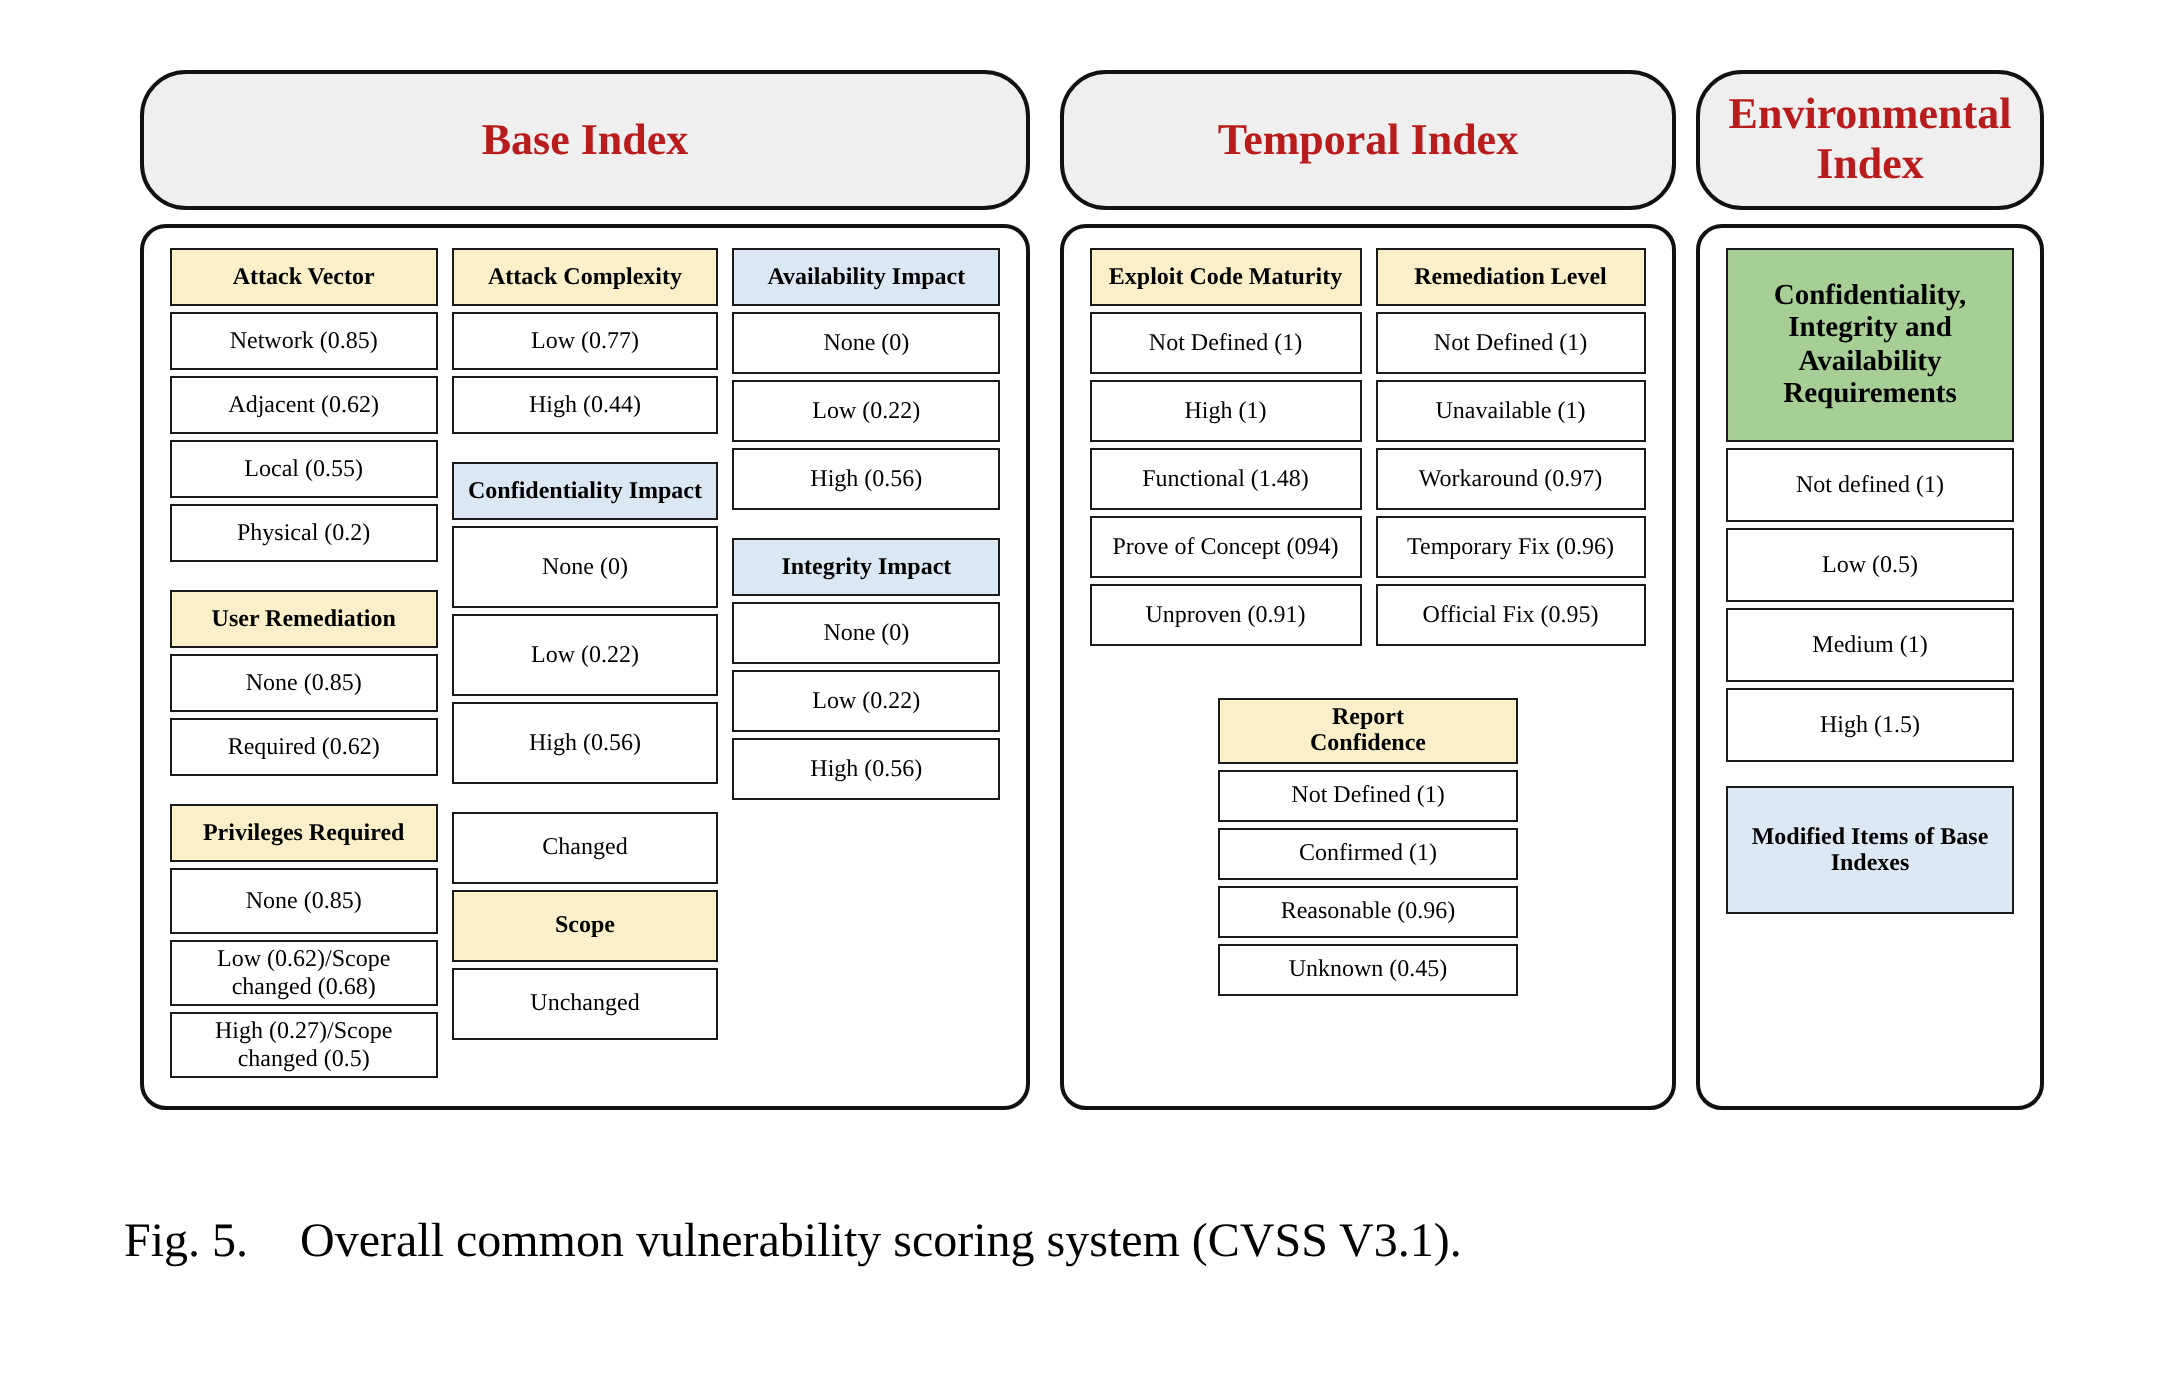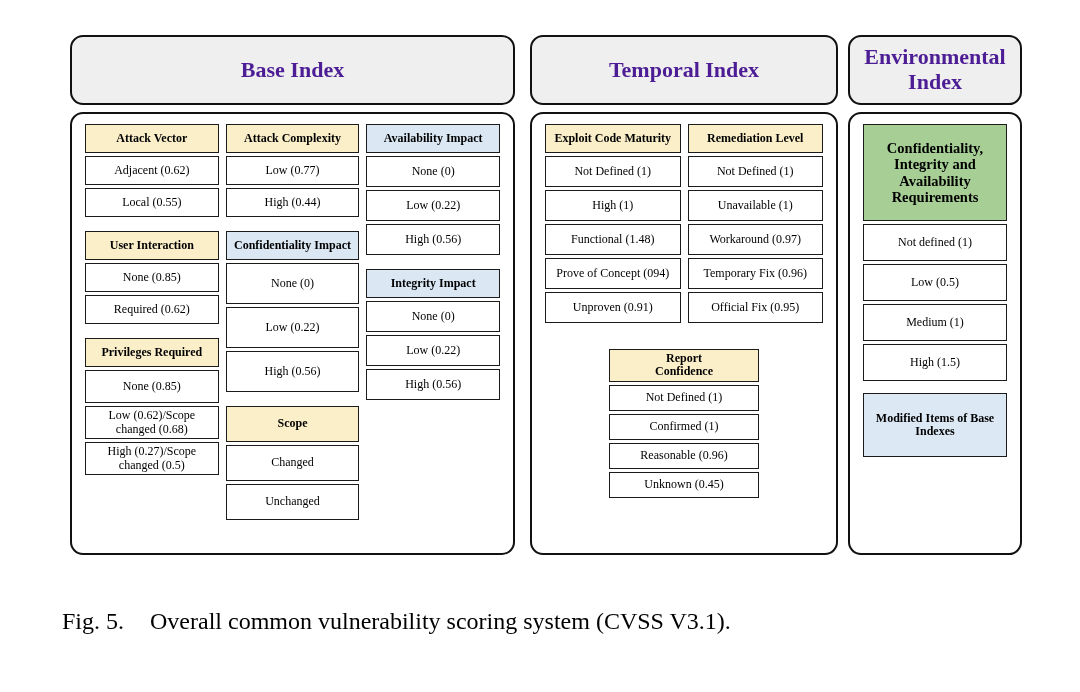--- a/index.html
+++ b/index.html
@@ -2,23 +2,23 @@
 <html style="--tan_header: #FBEFC9; --blue_header: #DBE8F4; --green_header: #A6CE95; --bluebox_fill: #DCE9F5; --panel_title_bg: #EFEFEF;"><head>
 <meta charset="utf-8">
 <style>
   html,body { margin:0; padding:0; background:#ffffff; }
   #canvas {
     position:relative; width:1080px; height:692px; background:#ffffff;
     font-family:"Liberation Serif","DejaVu Serif",serif; overflow:hidden;
   }
   .panel-group { position:absolute; top:35px; }
   .panel-header {
-    height:70px; border:2.2px solid #111; border-radius:13px;
+    height:70px; border:2.2px solid #111; border-radius:23px;
     background:var(--panel_title_bg); display:flex; align-items:center; justify-content:center;
-    font-weight:bold; font-size:22px; text-align:center; line-height:1.12; color:#4c1d95;
+    font-weight:bold; font-size:22px; text-align:center; line-height:1.12; color:#b91c1c;
     box-sizing:border-box; padding:0 6px;
   }
   .panel-body {
     position:absolute; top:77px; left:0; right:0; height:443px;
     border:2.2px solid #111; border-radius:13px; background:#fff;
     box-sizing:border-box; padding:10px 13px; display:flex; gap:7px;
   }
   [data-name="panel-base-index"] { left:70px; width:445px; }
   [data-name="panel-temporal-index"] { left:530px; width:308px; }
   [data-name="panel-environmental-index"] { left:848px; width:174px; }
@@ -69,25 +69,27 @@
 <div id="canvas" data-name="figure-canvas">
   <div id="panels-root" data-name="panels-root">
       <div class="panel-group" data-name="panel-base-index">
         <div class="panel-header" data-name="panel-title-base-index">Base Index</div>
         <div class="panel-body" data-name="panel-body-base-index">
           <div class="panel-inner" data-name="panel-content-base-index">
             <div class="cols" data-name="panel-columns-base-index">
               <div class="col" data-name="column-1">
                 <div class="table" data-name="table-attack-vector">
                   <div class="cell header-cell hdr-tan" data-name="table-header">Attack Vector</div>
+                  <div class="cell row-cell" data-name="table-row">Network (0.85)</div>
                   <div class="cell row-cell" data-name="table-row">Adjacent (0.62)</div>
                   <div class="cell row-cell" data-name="table-row">Local (0.55)</div>
+                  <div class="cell row-cell" data-name="table-row">Physical (0.2)</div>
                 </div>
                 <div class="table" data-name="table-user-interaction">
-                  <div class="cell header-cell hdr-tan" data-name="table-header">User Interaction</div>
+                  <div class="cell header-cell hdr-tan" data-name="table-header">User Remediation</div>
                   <div class="cell row-cell" data-name="table-row">None (0.85)</div>
                   <div class="cell row-cell" data-name="table-row">Required (0.62)</div>
                 </div>
                 <div class="table" data-name="table-privileges-required">
                   <div class="cell header-cell hdr-tan" data-name="table-header">Privileges Required</div>
                   <div class="cell row-cell" data-name="table-row">None (0.85)</div>
                   <div class="cell row-cell" data-name="table-row">Low (0.62)/Scope changed (0.68)</div>
                   <div class="cell row-cell" data-name="table-row">High (0.27)/Scope changed (0.5)</div>
                 </div>
               </div>
@@ -97,22 +99,22 @@
                   <div class="cell row-cell" data-name="table-row">Low (0.77)</div>
                   <div class="cell row-cell" data-name="table-row">High (0.44)</div>
                 </div>
                 <div class="table" data-name="table-confidentiality-impact">
                   <div class="cell header-cell hdr-blue" data-name="table-header">Confidentiality Impact</div>
                   <div class="cell row-cell" data-name="table-row">None (0)</div>
                   <div class="cell row-cell" data-name="table-row">Low (0.22)</div>
                   <div class="cell row-cell" data-name="table-row">High (0.56)</div>
                 </div>
                 <div class="table" data-name="table-scope">
+                  <div class="cell row-cell" data-name="table-row">Changed</div>
                   <div class="cell header-cell hdr-tan" data-name="table-header">Scope</div>
-                  <div class="cell row-cell" data-name="table-row">Changed</div>
                   <div class="cell row-cell" data-name="table-row">Unchanged</div>
                 </div>
               </div>
               <div class="col" data-name="column-3">
                 <div class="table" data-name="table-availability-impact">
                   <div class="cell header-cell hdr-blue" data-name="table-header">Availability Impact</div>
                   <div class="cell row-cell" data-name="table-row">None (0)</div>
                   <div class="cell row-cell" data-name="table-row">Low (0.22)</div>
                   <div class="cell row-cell" data-name="table-row">High (0.56)</div>
                 </div>

